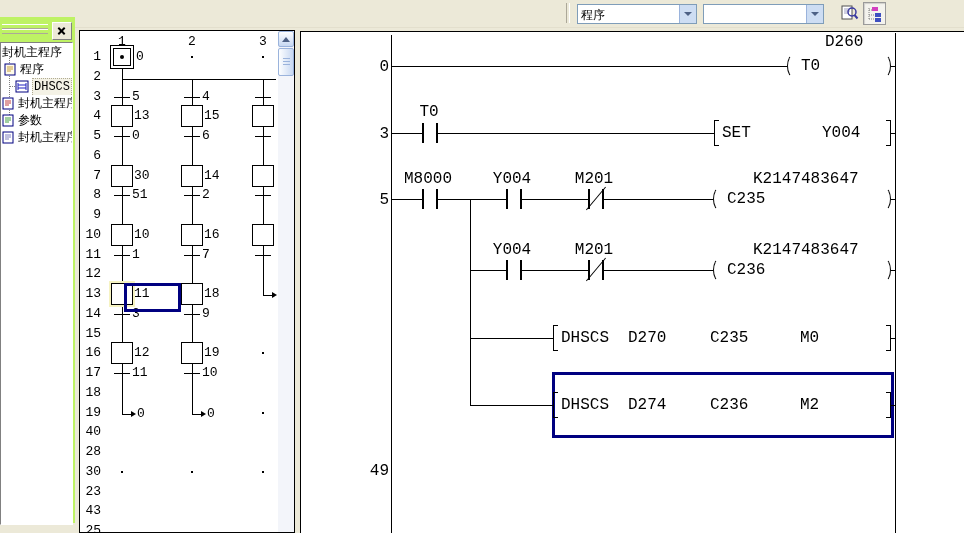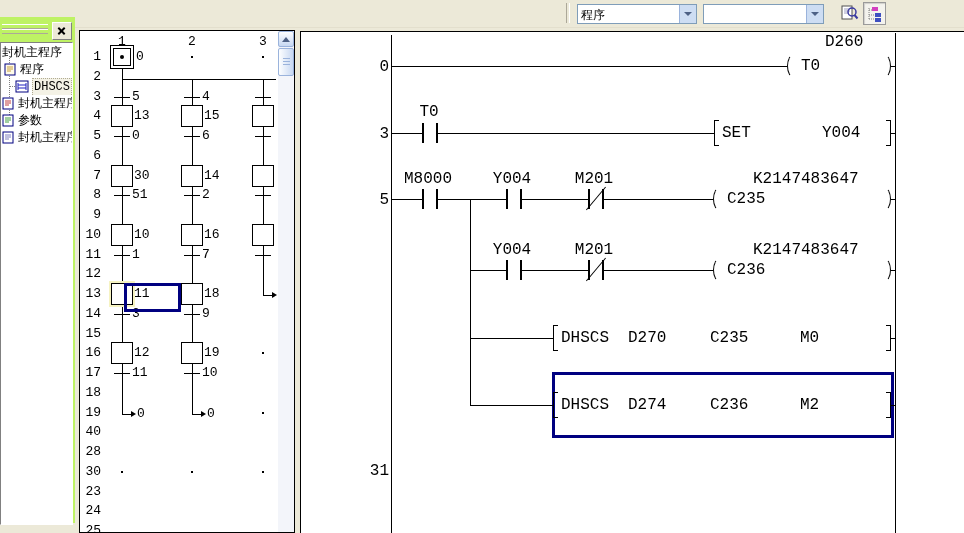--- a/index.html
+++ b/index.html
@@ -169,21 +169,21 @@
       <div class="sfc-num" style="left: 2px; top: 274.75px; width: 19px; height: 16px;">14</div>
       <div class="sfc-num" style="left: 2px; top: 294.5px; width: 19px; height: 16px;">15</div>
       <div class="sfc-num" style="left: 2px; top: 314.25px; width: 19px; height: 16px;">16</div>
       <div class="sfc-num" style="left: 2px; top: 334px; width: 19px; height: 16px;">17</div>
       <div class="sfc-num" style="left: 2px; top: 353.75px; width: 19px; height: 16px;">18</div>
       <div class="sfc-num" style="left: 2px; top: 373.5px; width: 19px; height: 16px;">19</div>
       <div class="sfc-num" style="left: 2px; top: 393.25px; width: 19px; height: 16px;">40</div>
       <div class="sfc-num" style="left: 2px; top: 413px; width: 19px; height: 16px;">28</div>
       <div class="sfc-num" style="left: 2px; top: 432.75px; width: 19px; height: 16px;">30</div>
       <div class="sfc-num" style="left: 2px; top: 452.5px; width: 19px; height: 16px;">23</div>
-      <div class="sfc-num" style="left: 2px; top: 472.25px; width: 19px; height: 16px;">24</div>
+      <div class="sfc-num" style="left: 2px; top: 472.25px; width: 19px; height: 16px;">43</div>
       <div class="sfc-num" style="left: 2px; top: 492px; width: 19px; height: 16px;">25</div>
       <div class="sfc-head" style="left: 38px; top: 3px; width: 14px; height: 14px;">1</div>
       <div class="sfc-head" style="left: 108px; top: 3px; width: 14px; height: 14px;">2</div>
       <div class="sfc-head" style="left: 179px; top: 3px; width: 14px; height: 14px;">3</div>
       <div class="vl" style="left: 42px; top: 38px; width: 1px; height: 345px;"></div>
       <div class="vl" style="left: 112px; top: 48px; width: 1px; height: 335px;"></div>
       <div class="vl" style="left: 183px; top: 48px; width: 1px; height: 216px;"></div>
       <div class="hl" style="left: 42px; top: 48px; width: 154px; height: 1px;"></div>
       <div class="tick" style="left: 34px; top: 65.5px; width: 16px; height: 1px;"></div>
       <div class="slabel" style="left: 52px; top: 57.5px; height: 16px;">5</div>
@@ -337,14 +337,14 @@
   <div id="lad-cursor"></div>
   <div class="hl" style="left:169px;top:373px;width:83px"></div>
   <div class="lbrk" style="left:252px;top:360px"></div>
   <div class="ltxt" style="left:260px;top:365px">DHSCS</div>
   <div class="ltxt" style="left:327px;top:365px">D274</div>
   <div class="ltxt" style="left:409px;top:365px">C236</div>
   <div class="ltxt" style="left:499px;top:365px">M2</div>
   <div class="rbrk" style="left:585px;top:360px"></div>
   <div class="hl" style="left:590px;top:373px;width:4px"></div>
 
-  <div class="rnum" style="top:430px">31</div>
+  <div class="rnum" style="top:430px">49</div>
 </div>
 
 </body></html>

